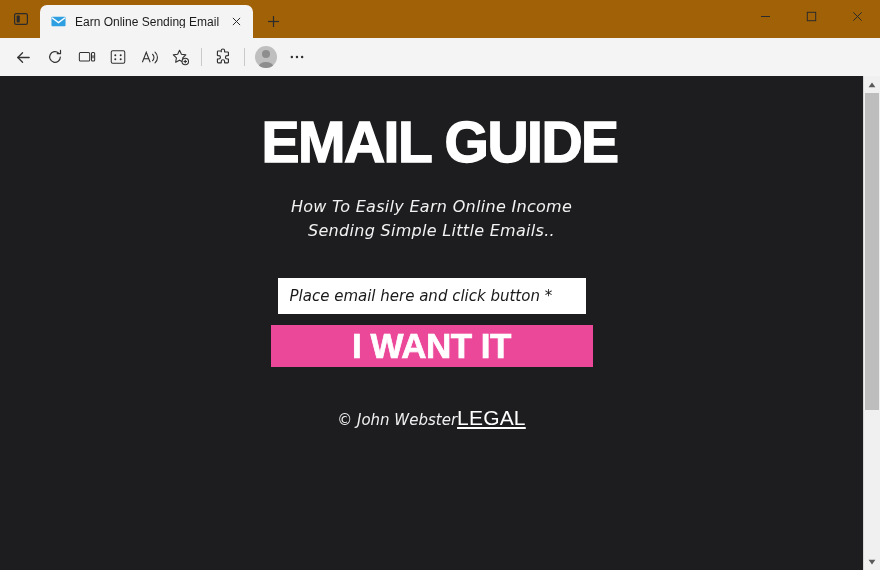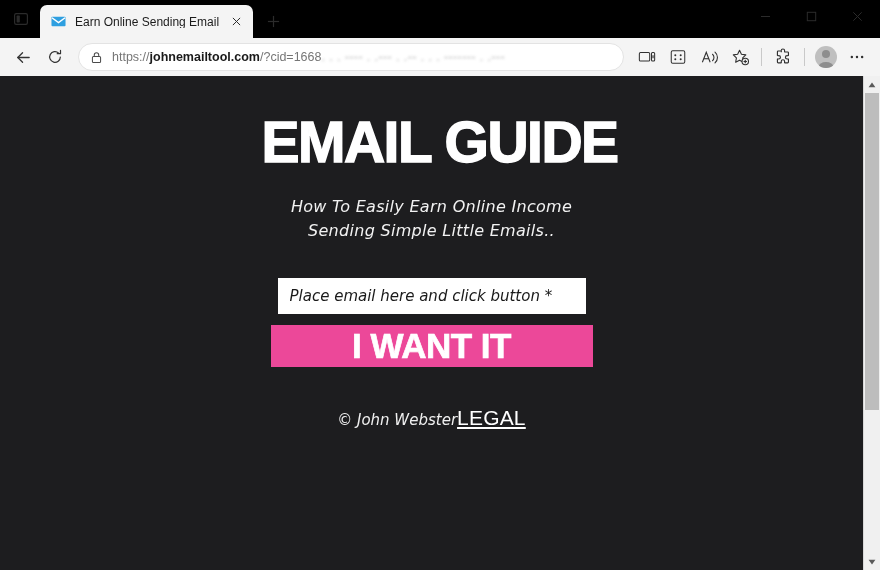--- a/index.html
+++ b/index.html
@@ -19,21 +19,21 @@
     height: 570px;
     display: flex;
     flex-direction: column;
     background: #dfdfdf;
     position: relative;
   }
 
   
   .tab-strip {
     height: 38px;
-    background: #000000;
+    background: #a16207;
     display: flex;
     align-items: flex-end;
     padding: 0 0 0 6px;
     position: relative;
     flex: 0 0 38px;
   }
 
   .tab-actions-btn {
     width: 30px;
     height: 30px;
@@ -449,34 +449,20 @@
       </svg>
     </div>
 
     <div class="nav-btn">
       <svg width="16" height="16" viewBox="0 0 18 18" fill="none" stroke="currentColor" stroke-width="1.35" stroke-linecap="round">
         <path d="M15 9a6 6 0 1 1-1.9-4.4"></path>
           <polyline points="15.2,1.6 15.2,5.3 11.5,5.3" stroke-linejoin="round"></polyline>
       </svg>
     </div>
 
-    <div class="address-bar">
-      <span class="lock-icon">
-        <svg width="13" height="13" viewBox="0 0 14 14" fill="none" stroke="currentColor" stroke-width="1.1">
-          <rect x="2.6" y="6" width="8.8" height="6.4" rx="1.1"></rect>
-          <path d="M4.6 6V4.4a2.4 2.4 0 0 1 4.8 0V6"></path>
-        </svg>
-      </span>
-      <span class="url-wrap">
-        <span class="url-scheme">https://</span>
-          <span class="url-host">johnemailtool.com</span>
-          <span class="url-path">/?cid=1668</span>
-          <span class="url-blur">. . . ---- . .--- . .-- . . . ------- . .---</span>
-      </span>
-    </div>
 
     <div class="toolbar-icons">
 
       <div class="tb-icon">
         <svg width="18" height="18" viewBox="0 0 20 20" fill="none" stroke="currentColor" stroke-width="1.15">
           <rect x="1.5" y="5" width="11.5" height="9.5" rx="1.3"></rect>
           <rect x="15" y="5" width="3.5" height="9.5" rx="1.1"></rect>
           <line x1="16.7" y1="8" x2="16.7" y2="11.5" stroke-width="1.3"></line>
         </svg>
       </div>

